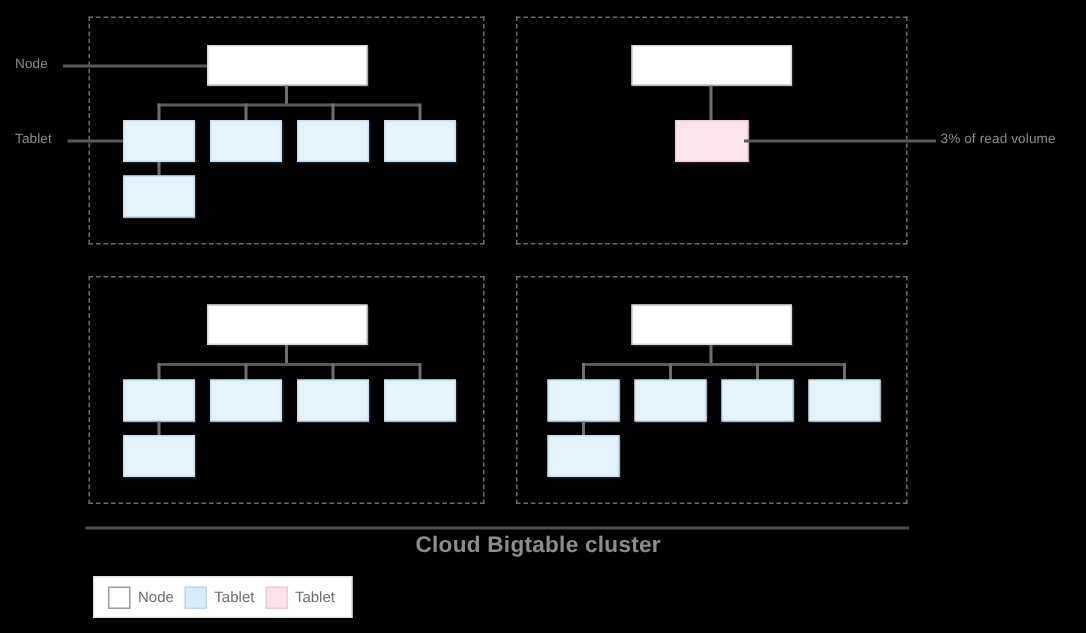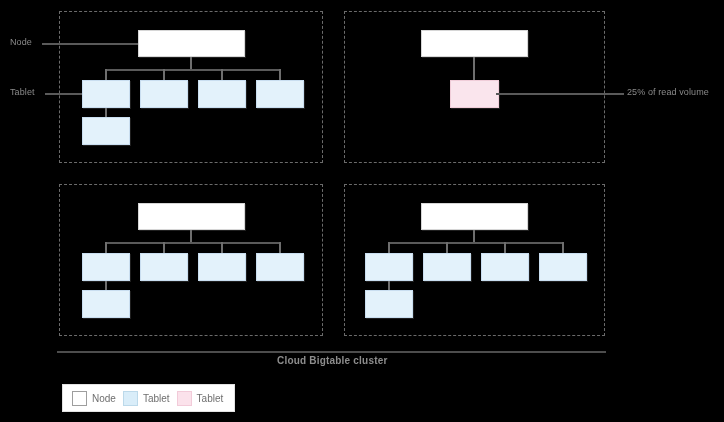--- a/index.html
+++ b/index.html
@@ -65,21 +65,21 @@
 
   
   .cluster-divider {
     position: absolute;
     height: 2px;
     background: #4d4d4d;
   }
   .cluster-caption {
     position: absolute;
     color: #8d8d8d;
-    font-size: 10px;
+    font-size: 15px;
     font-weight: bold;
     white-space: nowrap;
     letter-spacing: 0.2px;
   }
 
   
   #legend {
     position: absolute;
     background: #ffffff;
     border: 1px solid #e2e2e2;
@@ -142,21 +142,21 @@
 
   <div class="group" style="left:344px; top:11px; width:261px; height:152px;"></div>
 
   <div class="box box-node" style="left:421px; top:30px; width:107px; height:27px;"></div>
 
   <div class="line-v" style="left:473px; top:57px; height:24px;"></div>
 
   <div class="box box-tablet-pink" style="left:450px; top:80px; width:49px; height:28px;"></div>
 
   <div class="line-h" style="left:496px; top:93px; width:128px;"></div>
-  <div class="side-label" style="left:627px; top:87px;">25% of read volume</div>
+  <div class="side-label" style="left:627px; top:87px;">3% of read volume</div>
 
   <div class="group" style="left:59px; top:184px; width:264px; height:152px;"></div>
 
   <div class="box box-node" style="left:138px; top:203px; width:107px; height:27px;"></div>
 
   <div class="line-v" style="left:190px; top:230px; height:13px;"></div>
   <div class="line-h" style="left:105px; top:242px; width:175px;"></div>
   <div class="line-v" style="left:105px; top:242px; height:12px;"></div>
   <div class="line-v" style="left:163px; top:242px; height:12px;"></div>
   <div class="line-v" style="left:221px; top:242px; height:12px;"></div>

